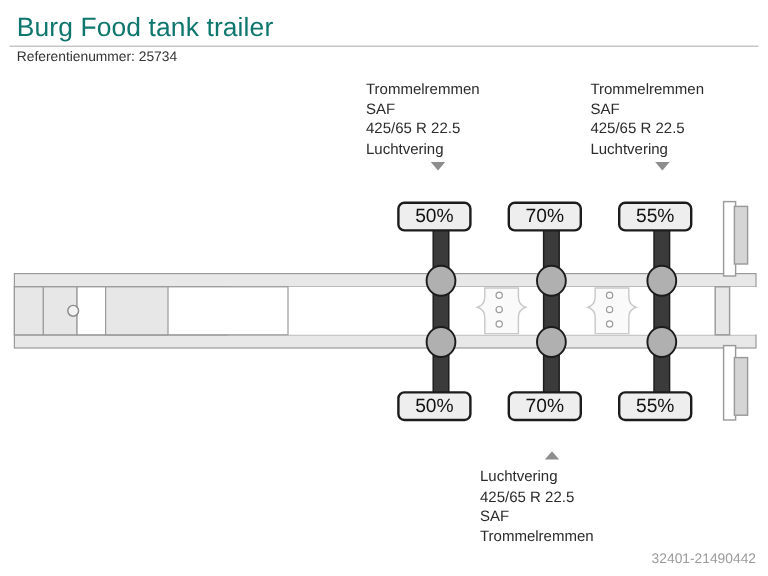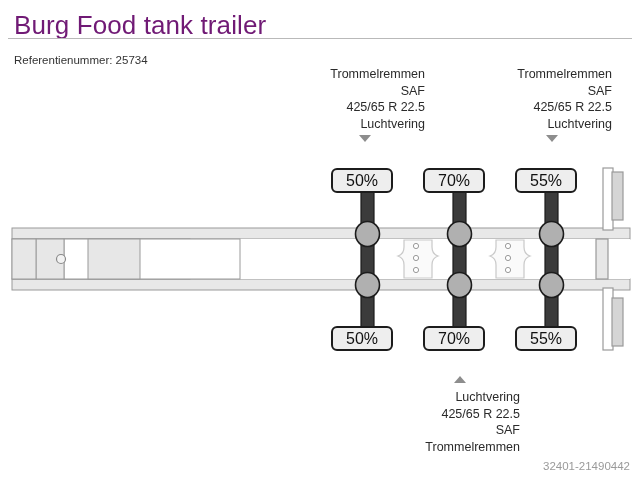--- a/index.html
+++ b/index.html
@@ -14,47 +14,47 @@
     overflow: hidden;
     font-family: "Liberation Sans", sans-serif;
     color: #222222;
   }
 
   
   #page-title {
     position: absolute;
     left: 14px;
     top: 10px;
-    font-size: 26px;
+    font-size: 22px;
     font-weight: 400;
-    color: #701a75;
+    color: #0f766e;
     letter-spacing: 0.1px;
     white-space: nowrap;
   }
   #header-divider {
     position: absolute;
     left: 8px;
     top: 38px;
     width: 624px;
     height: 1px;
     background: #b9b9b9;
   }
   #reference-line {
     position: absolute;
     left: 14px;
-    top: 54px;
+    top: 42px;
     font-size: 11.5px;
     color: #333333;
     white-space: nowrap;
   }
 
   
   .axle-label {
     position: absolute;
-    text-align: right;
+    text-align: left;
     font-size: 12.5px;
     line-height: 16.5px;
     color: #2b2b2b;
     white-space: nowrap;
   }
   .axle-label .line { display: block; }
 
   .pointer {
     position: absolute;
     width: 0;

